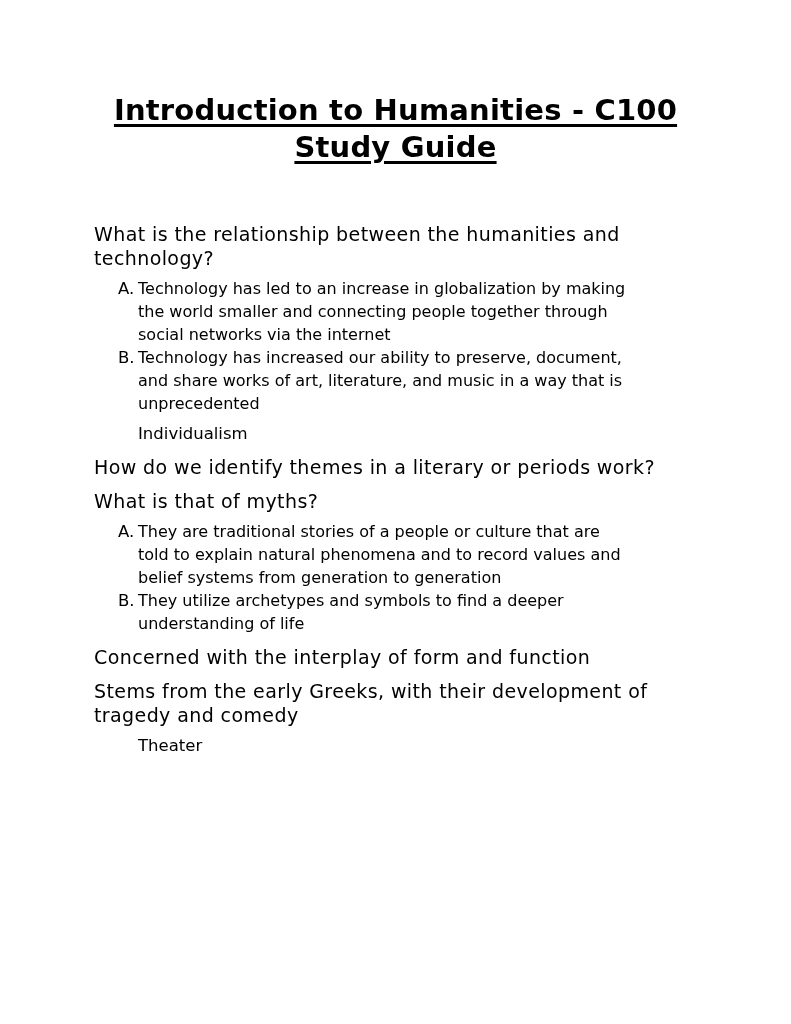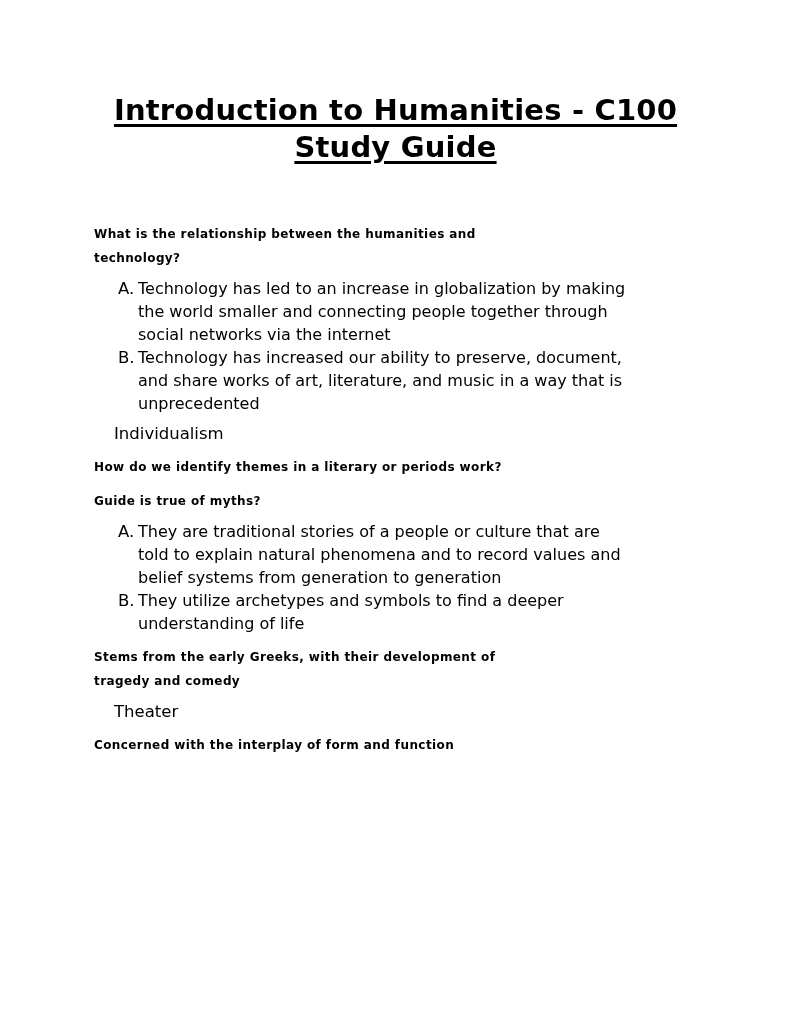--- a/index.html
+++ b/index.html
@@ -24,22 +24,22 @@
     line-height: 37px;
     text-align: center;
     text-decoration: underline;
     text-decoration-thickness: 2.5px;
     text-underline-offset: 4px;
     white-space: pre;
     margin: 0 0 56px 0;
     letter-spacing: 0.2px;
   }
   .question {
-    font-size: 12px;
-    font-weight: bold;
+    font-size: 19px;
+    font-weight: normal;
     line-height: 24px;
     letter-spacing: 0.4px;
     white-space: pre;
     margin: 10px 0 7px 0;
   }
   .options {
     margin: 0;
   }
   .option {
     display: flex;
@@ -55,21 +55,21 @@
   .opt-text {
     flex: 1;
     font-size: 16px;
     line-height: 23px;
     white-space: pre;
   }
   .plain-answer {
     font-size: 16.5px;
     line-height: 23px;
     white-space: pre;
-    margin: 7px 0 0 20px;
+    margin: 7px 0 0 44px;
   }
 </style>
 </head>
 <body>
 
 <div class="page">
 
   <h1 class="doc-title">Introduction to Humanities - C100
 Study Guide</h1>
 
@@ -94,42 +94,42 @@
 
   <div class="qa-block">
     <p class="plain-answer">Individualism</p>
   </div>
 
   <div class="qa-block">
     <p class="question">How do we identify themes in a literary or periods work?</p>
   </div>
 
   <div class="qa-block">
-    <p class="question">Guide is true of myths?</p>
+    <p class="question">What is that of myths?</p>
     <div class="options">
       <div class="option">
         <span class="opt-label">A.</span>
         <span class="opt-text">They are traditional stories of a people or culture that are
 told to explain natural phenomena and to record values and
 belief systems from generation to generation</span>
       </div>
       <div class="option">
         <span class="opt-label">B.</span>
         <span class="opt-text">They utilize archetypes and symbols to find a deeper
 understanding of life</span>
       </div>
     </div>
   </div>
 
   <div class="qa-block">
   </div>
 
   <div class="qa-block">
+    <p class="question">Concerned with the interplay of form and function</p>
+  </div>
+
+  <div class="qa-block">
     <p class="question">Stems from the early Greeks, with their development of
 tragedy and comedy</p>
     <p class="plain-answer">Theater</p>
   </div>
 
-  <div class="qa-block">
-    <p class="question">Concerned with the interplay of form and function</p>
-  </div>
-
 </div>
 
 </body></html>

